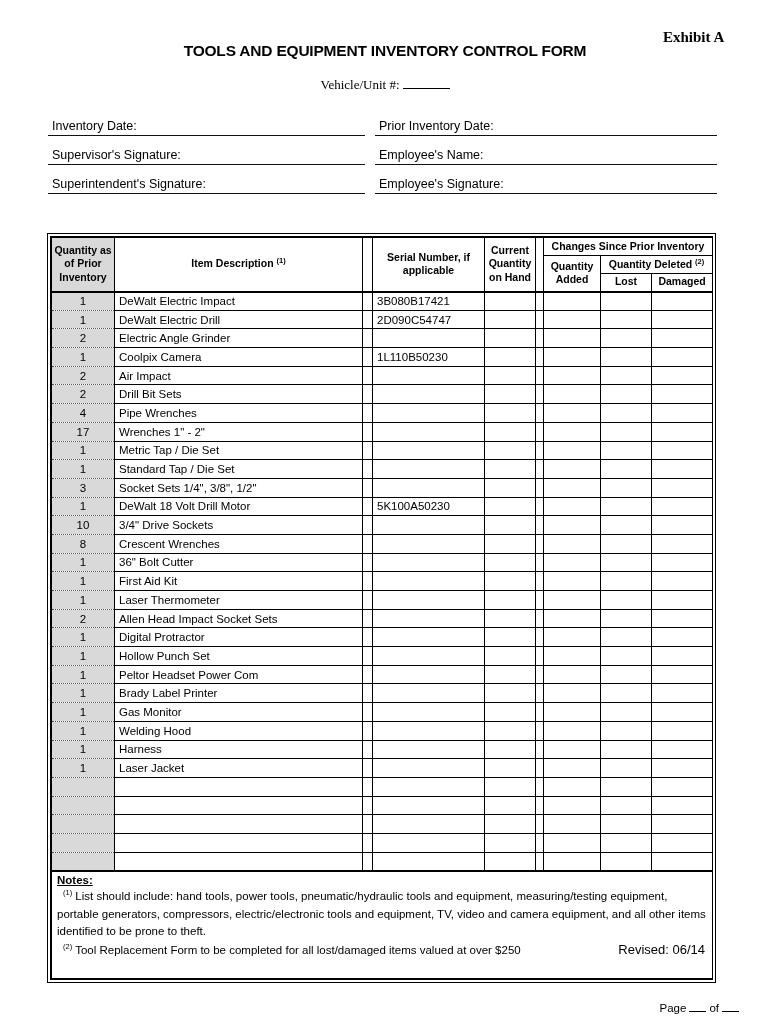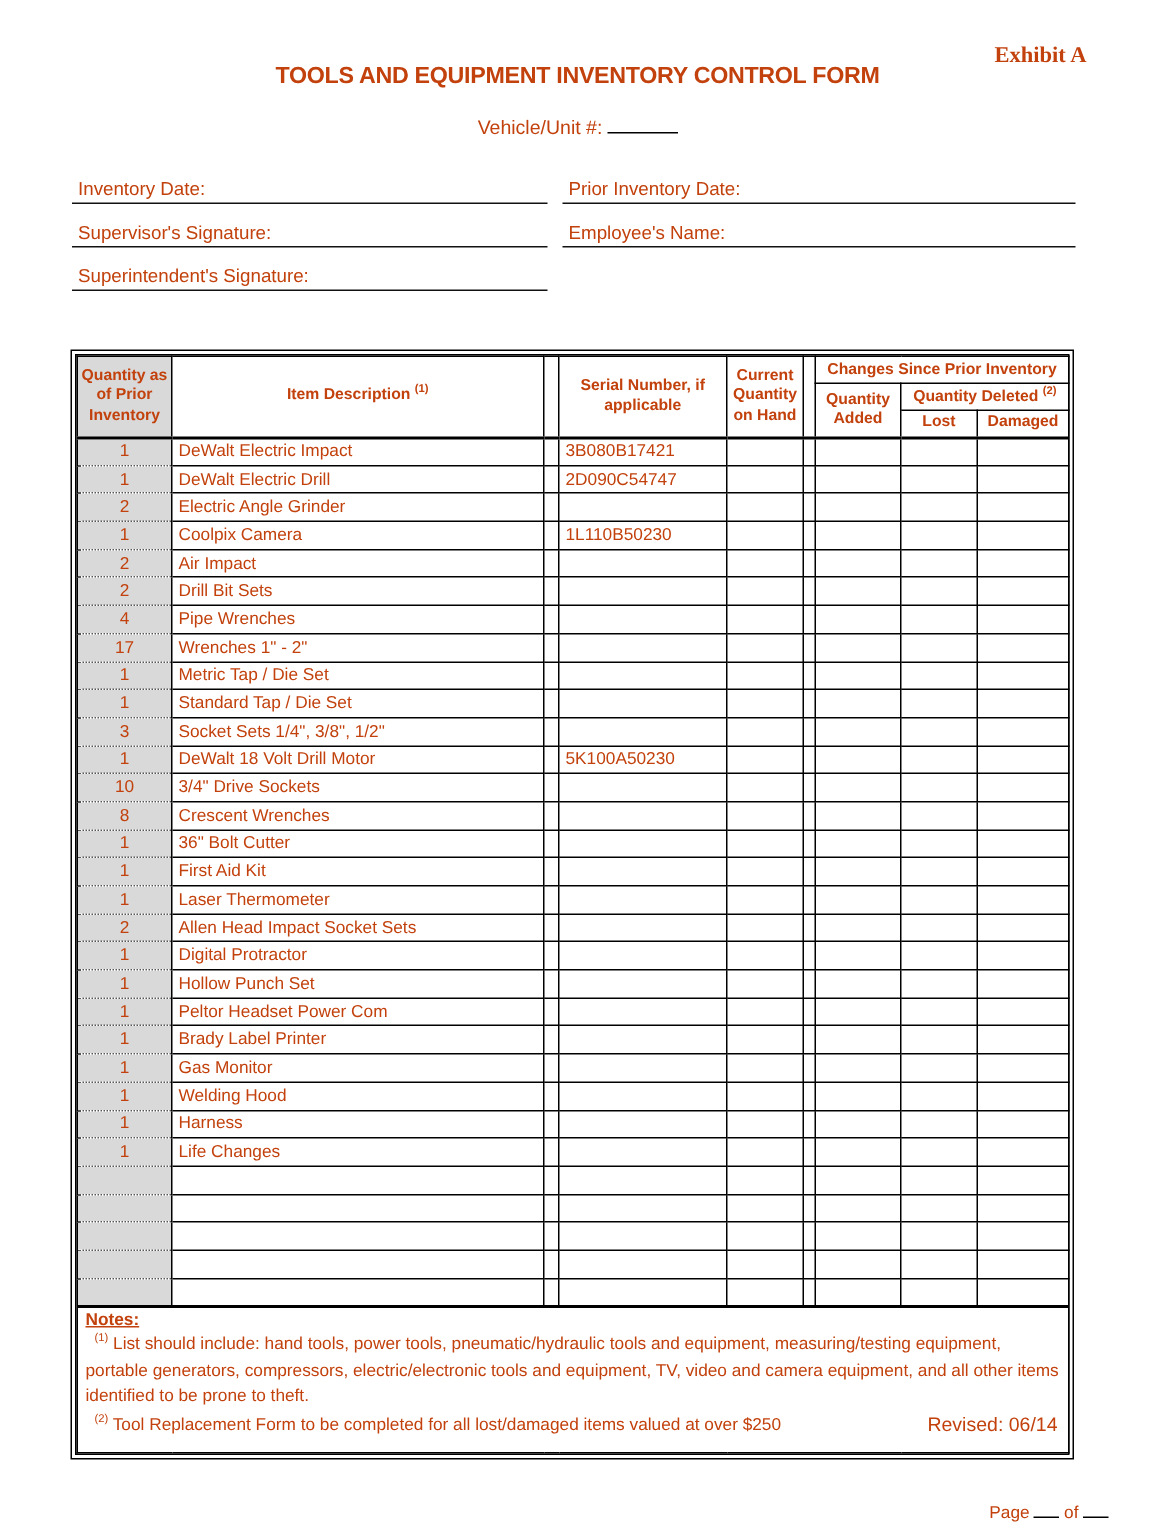--- a/index.html
+++ b/index.html
@@ -1,24 +1,24 @@
 <!DOCTYPE html>
 <html><head>
 <meta charset="utf-8">
 <style>
   html,body{margin:0;padding:0;background:#fff;}
   .page{position:relative;width:770px;height:1024px;background:#ffffff;overflow:hidden;
-        font-family:"Liberation Sans",sans-serif;color:#c2410c;}
+        font-family:"Liberation Sans",sans-serif;color:#000000;}
 
   .exhibit{position:absolute;top:29px;left:663px;font-family:"Liberation Serif",serif;
            font-weight:bold;font-size:15px;}
 
   .title{position:absolute;top:42px;left:0;width:100%;text-align:center;
          font-weight:bold;font-size:15.5px;letter-spacing:-0.2px;}
-  .subtitle{position:absolute;top:76px;left:0;width:100%;text-align:center;font-size:13px;}
+  .subtitle{position:absolute;top:76px;left:0;width:100%;text-align:center;font-size:13px;font-family:Liberation Serif, serif;}
   .blank{display:inline-block;border-bottom:1.5px solid #000;height:12px;vertical-align:baseline;}
   .blank.vu{width:47px;margin-left:3px;}
 
   .fields{position:absolute;top:114px;left:48px;width:669px;
           display:grid;grid-template-columns:317px 342px;column-gap:10px;row-gap:7px;}
   .field{height:22px;border-bottom:1.5px solid #111;font-size:12.5px;
          display:flex;align-items:flex-end;padding:0 0 2px 4px;box-sizing:border-box;}
 
   .tablewrap{position:absolute;top:233px;left:47px;width:669px;border:4px double #000;box-sizing:border-box;}
   table{border-collapse:collapse;table-layout:fixed;width:100%;}
@@ -27,21 +27,21 @@
            padding:1px 1px;height:18px;background:#fff;}
   thead th.gray{background:#d9d9d9;}
   thead{border-bottom:2px solid #000;padding-left:17px;}
   sup{font-size:7.5px;vertical-align:super;line-height:0;}
 
   tbody td{height:18.7px;font-size:11.5px;white-space:nowrap;padding:0 2px;}
   td.qty{background:#d9d9d9;text-align:center;border-top:1px dotted #555;border-bottom:1px dotted #555;}
   td.desc,td.serial{padding-left:4px;text-align:left;}
   tbody tr.first td{border-top:2px solid #000;}
 
-  tfoot td{border-top:2px solid #000;padding:1px 5px 8px 5px;}
+  tfoot td{border-top:2px solid #000;padding:1px 5px 18px 5px;}
   .notes-heading{font-weight:bold;text-decoration:underline;font-size:11.5px;line-height:1.35;}
   .note{font-size:11.5px;line-height:1.5;margin:0;text-indent:6px;}
   .note-last{display:flex;justify-content:space-between;align-items:flex-end;gap:19px;}
   .revised{font-size:13px;white-space:nowrap;padding-right:2px;}
 
   .pagefoot{position:absolute;top:999px;right:28px;font-size:11.5px;}
   .blank.pg{width:17px;margin:0 3px;}
 </style>
 </head>
 <body>
@@ -63,20 +63,23 @@
         <span>Prior Inventory Date:</span>
       </div>
     <div class="field">
         <span>Supervisor's Signature:</span>
       </div>
     <div class="field">
         <span>Employee's Name:</span>
       </div>
     <div class="field">
         <span>Superintendent's Signature:</span>
+      </div>
+    <div class="field">
+        <span>Employee's Signature:</span>
       </div>
   </div>
 
   <div class="tablewrap">
     <table>
       <colgroup>
         <col style="width:63px">
           <col style="width:248px">
           <col style="width:10px">
         <col style="width:112px">
@@ -376,21 +379,21 @@
             <td class="sp"></td>
             <td class="serial"></td>
             <td class="cur"></td>
             <td class="sp"></td>
             <td class="num"></td>
             <td class="num"></td>
             <td class="num"></td>
           </tr>
           <tr>
             <td class="qty">1</td>
-            <td class="desc">Life Changes</td>
+            <td class="desc">Laser Jacket</td>
             <td class="sp"></td>
             <td class="serial"></td>
             <td class="cur"></td>
             <td class="sp"></td>
             <td class="num"></td>
             <td class="num"></td>
             <td class="num"></td>
           </tr>
           <tr>
             <td class="qty"></td>

